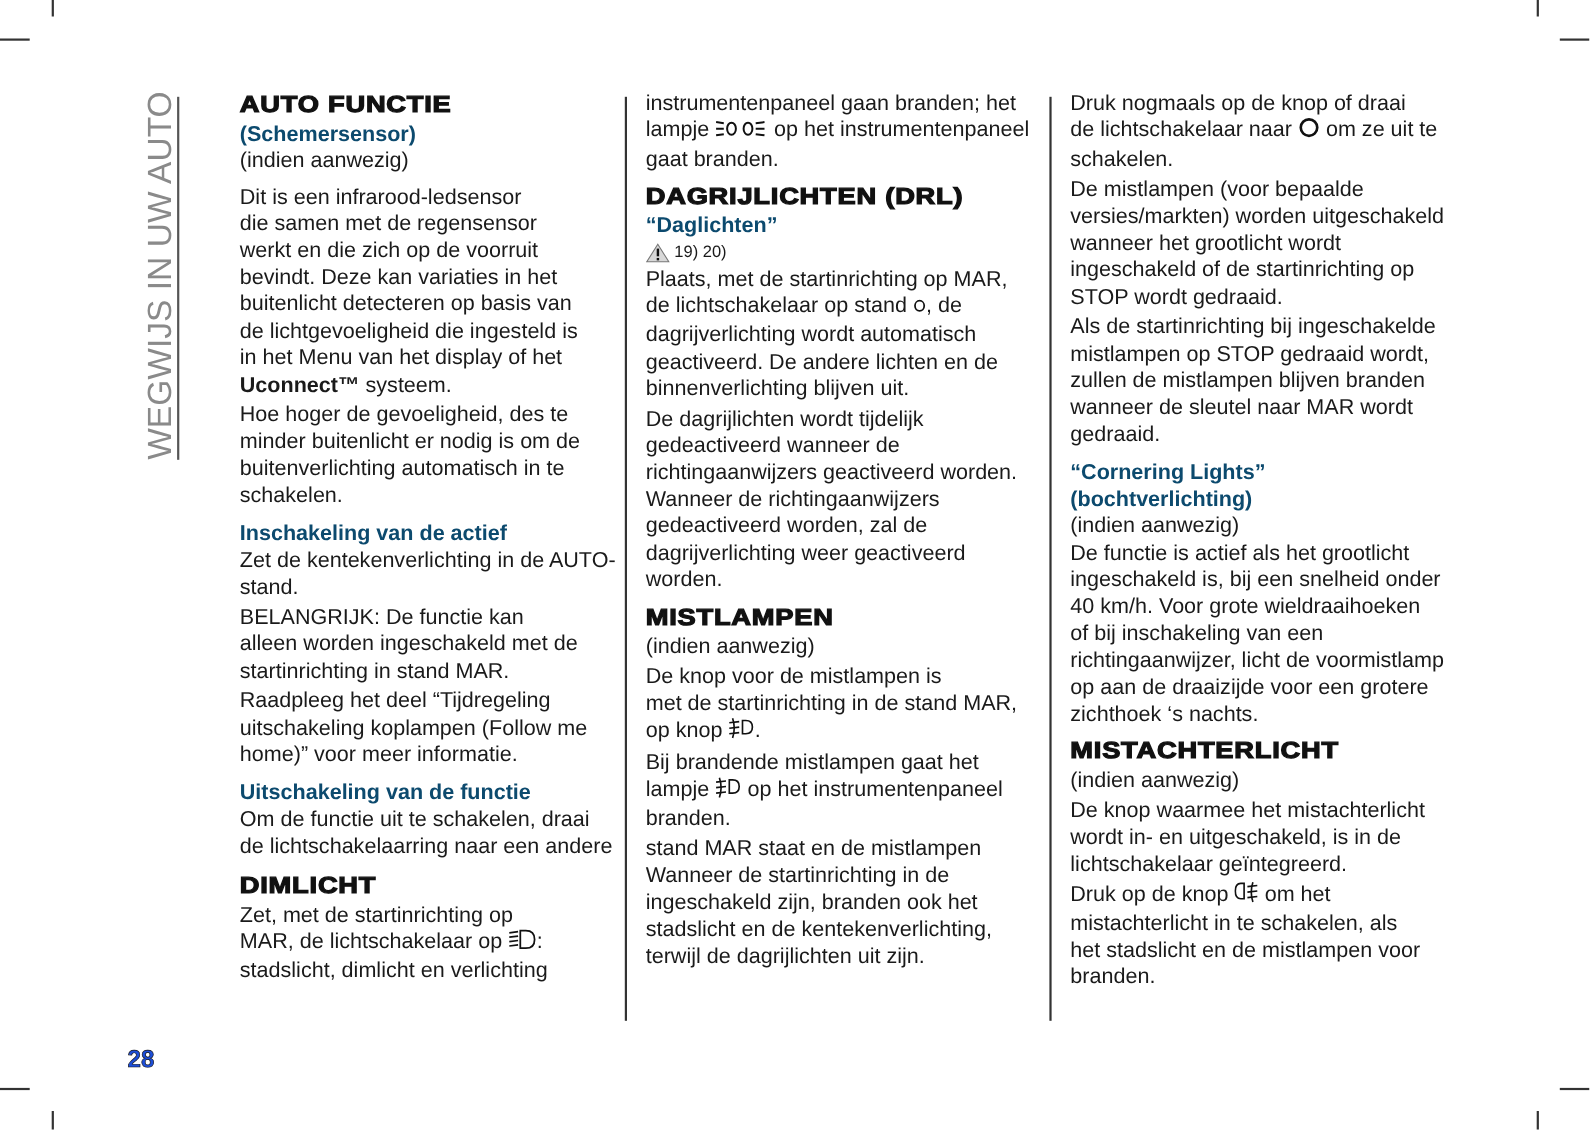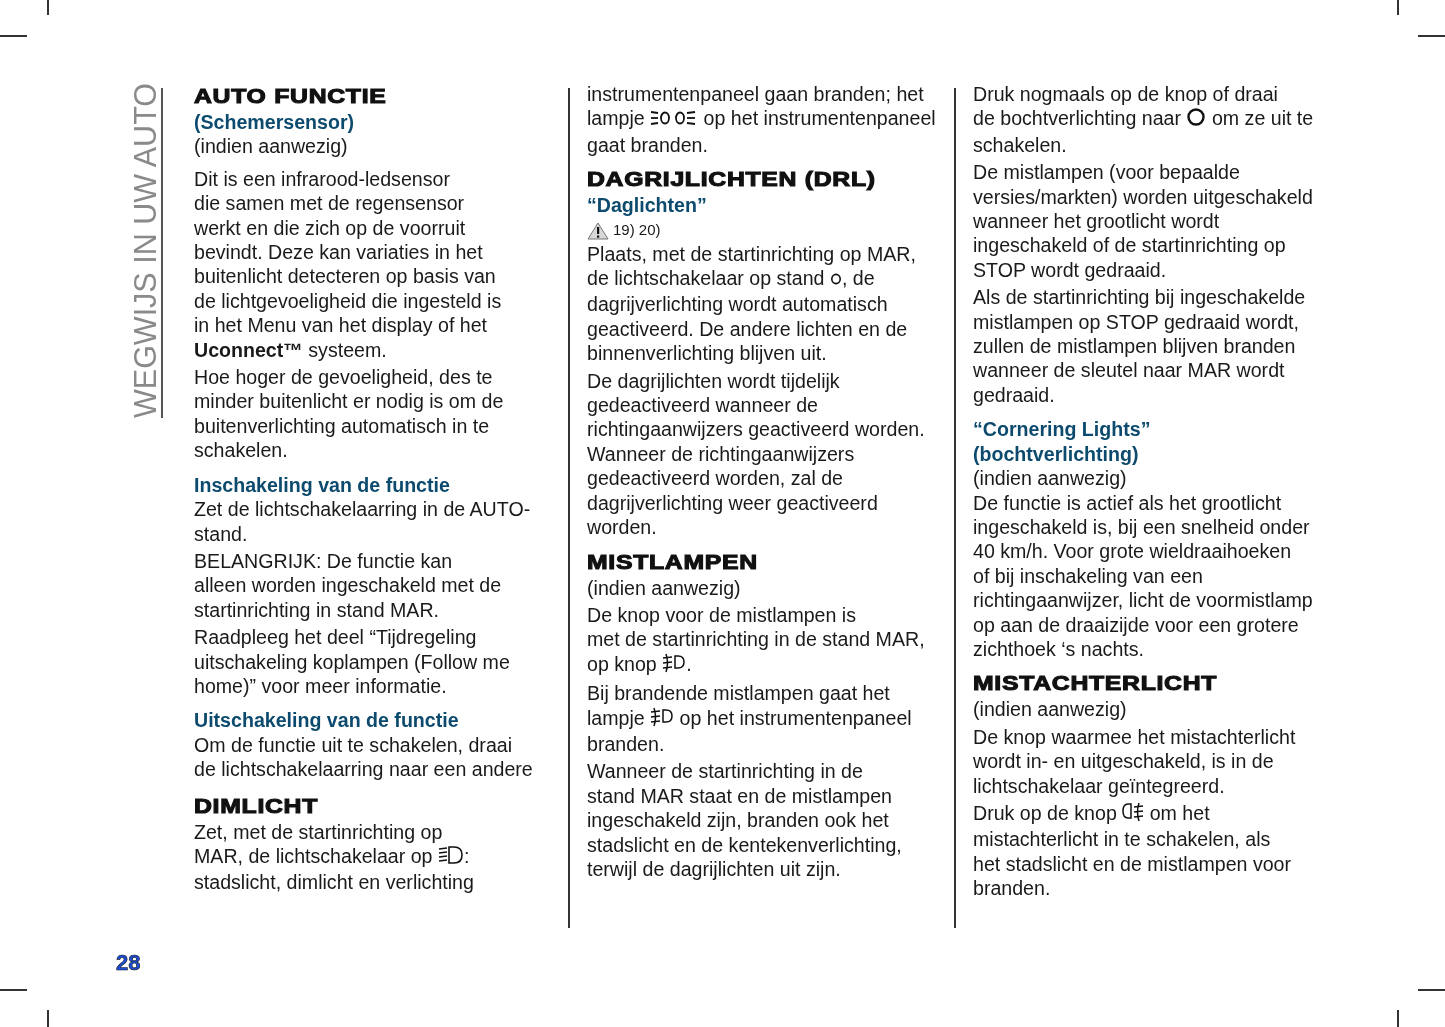--- a/index.html
+++ b/index.html
@@ -5,21 +5,21 @@
   html, body { margin: 0; padding: 0; background: #ffffff; }
   body { width: 1445px; height: 1027px; position: relative; overflow: hidden;
          font-family: "Liberation Sans", sans-serif; color: #1a1a1a; }
   .crop { position: absolute; background: #333; }
   .side-label { position: absolute; left: 128px; top: 418px; transform-origin: 0 0;
                 transform: rotate(-90deg); font-size: 30.5px; color: #8a8a8a; letter-spacing: 0px;
                 white-space: nowrap; font-weight: 400; line-height: 34px; }
   .side-rule { position: absolute; left: 161px; top: 88px; width: 1.5px; height: 330px; background: #555; }
   .col-rule { position: absolute; width: 1.5px; background: #333; top: 88px; height: 840px; }
   .col { position: absolute; top: 82px; width: 360px; }
-  .col1 { left: 194px; }
+  .col1 { left: 218px; }
   .col2 { left: 587px; }
   .col3 { left: 973px; }
   .blk { margin: 0; }
   .line { display: block; font-size: 19.6px; line-height: 24.4px; white-space: nowrap; }
   .h-display { font-family: "Liberation Sans", sans-serif; font-weight: 900; font-size: 21px;
                letter-spacing: 0.6px; line-height: 28px; -webkit-text-stroke: 1.1px #111; color:#111;
                transform: scaleX(1.18); transform-origin: 0 50%; display: block; white-space: nowrap; }
   .h-sub { font-weight: 700; font-size: 19.6px; line-height: 24.4px; display: block; white-space: nowrap; color:#0c4a6e; }
   .gap-s { height: 3px; }
   .gap-m { height: 8px; }
@@ -69,23 +69,23 @@
       <span class="line"><span class="bold">Uconnect™</span><span> systeem.</span></span>
     </div>
     <div class="gap-s"></div>
     <div class="blk">
       <span class="line">Hoe hoger de gevoeligheid, des te</span>
       <span class="line">minder buitenlicht er nodig is om de</span>
       <span class="line">buitenverlichting automatisch in te</span>
       <span class="line">schakelen.</span>
     </div>
     <div class="gap-l"></div>
-    <div class="h-sub">Inschakeling van de functie</div>
-    <div class="blk">
-      <span class="line">Zet de lichtschakelaarring in de AUTO-</span>
+    <div class="h-sub">Inschakeling van de actief</div>
+    <div class="blk">
+      <span class="line">Zet de kentekenverlichting in de AUTO-</span>
       <span class="line">stand.</span>
     </div>
     <div class="gap-s"></div>
     <div class="blk">
       <span class="line">BELANGRIJK: De functie kan</span>
       <span class="line">alleen worden ingeschakeld met de</span>
       <span class="line">startinrichting in stand MAR.</span>
     </div>
     <div class="gap-s"></div>
     <div class="blk">
@@ -205,33 +205,33 @@
               <path d="M4 1 Q7 10 4 19"></path>
               <path d="M13 3 L16 3 Q22 3 22 9 Q22 15 16 15 L13 15 Z"></path>
             </g>
           </svg></span><span> op het instrumentenpaneel</span></span>
     </div>
     <div class="blk">
       <span class="line">branden.</span>
     </div>
     <div class="gap-s"></div>
     <div class="blk">
+      <span class="line">stand MAR staat en de mistlampen</span>
       <span class="line">Wanneer de startinrichting in de</span>
-      <span class="line">stand MAR staat en de mistlampen</span>
       <span class="line">ingeschakeld zijn, branden ook het</span>
       <span class="line">stadslicht en de kentekenverlichting,</span>
       <span class="line">terwijl de dagrijlichten uit zijn.</span>
     </div>
   </div>
 <div class="col col3">
     <div class="blk">
       <span class="line">Druk nogmaals op de knop of draai</span>
     </div>
     <div class="blk">
-      <span class="line"><span>de bochtverlichting naar </span><span class="icon"><svg width="20" height="20" viewBox="0 0 20 20">
+      <span class="line"><span>de lichtschakelaar naar </span><span class="icon"><svg width="20" height="20" viewBox="0 0 20 20">
             <circle cx="10" cy="10" r="7.5" stroke="#111" stroke-width="2.4" fill="none"></circle>
           </svg></span><span> om ze uit te</span></span>
     </div>
     <div class="blk">
       <span class="line">schakelen.</span>
     </div>
     <div class="gap-s"></div>
     <div class="blk">
       <span class="line">De mistlampen (voor bepaalde</span>
       <span class="line">versies/markten) worden uitgeschakeld</span>

